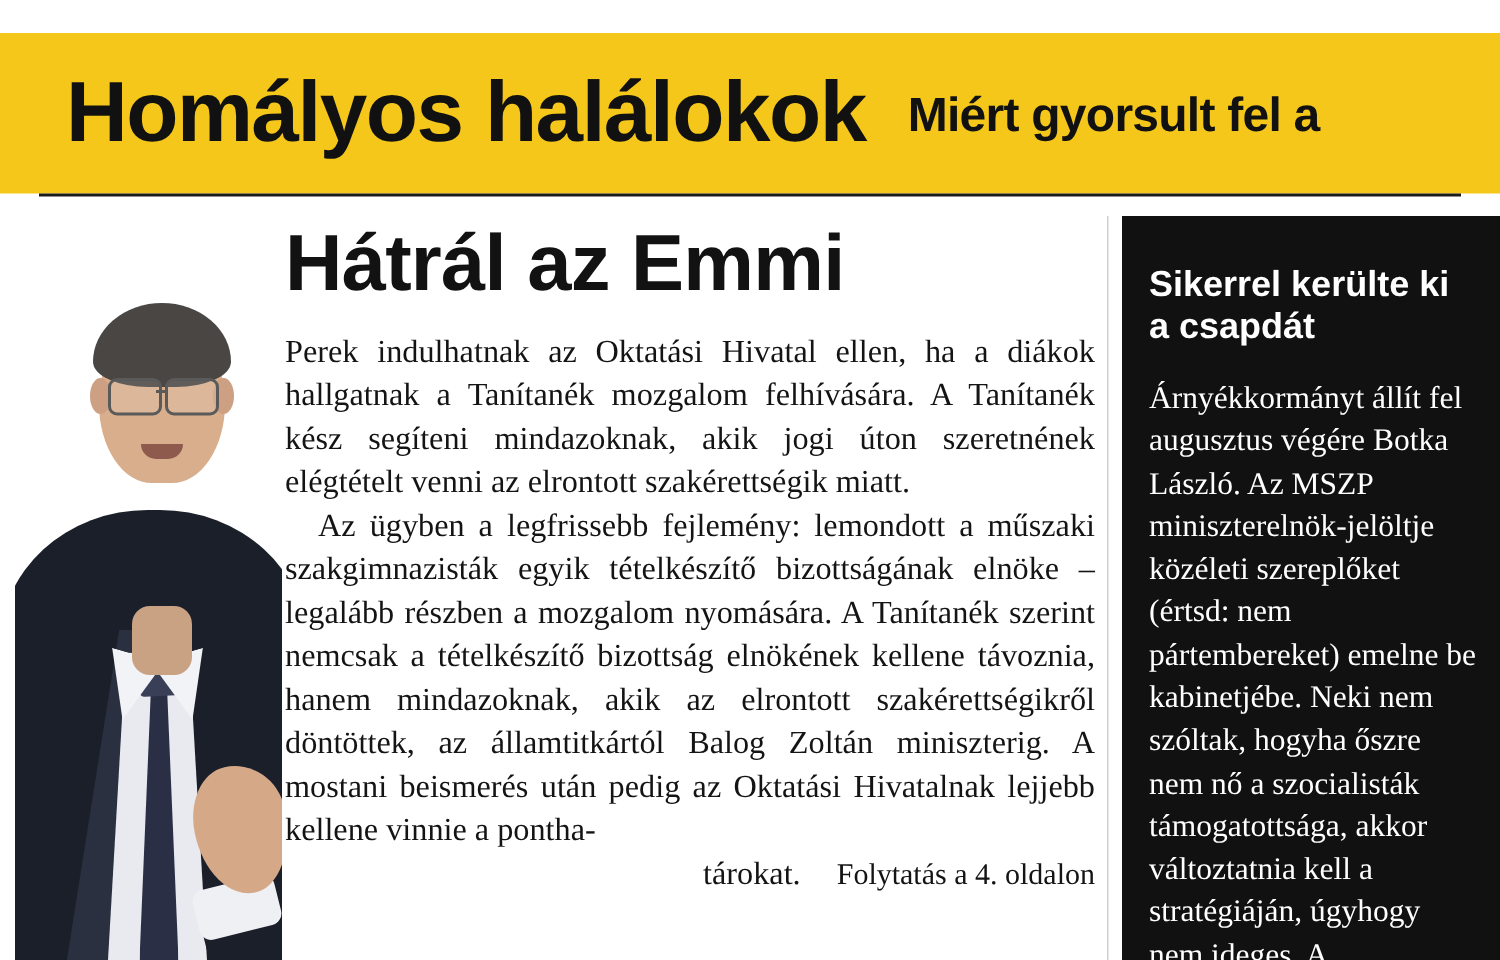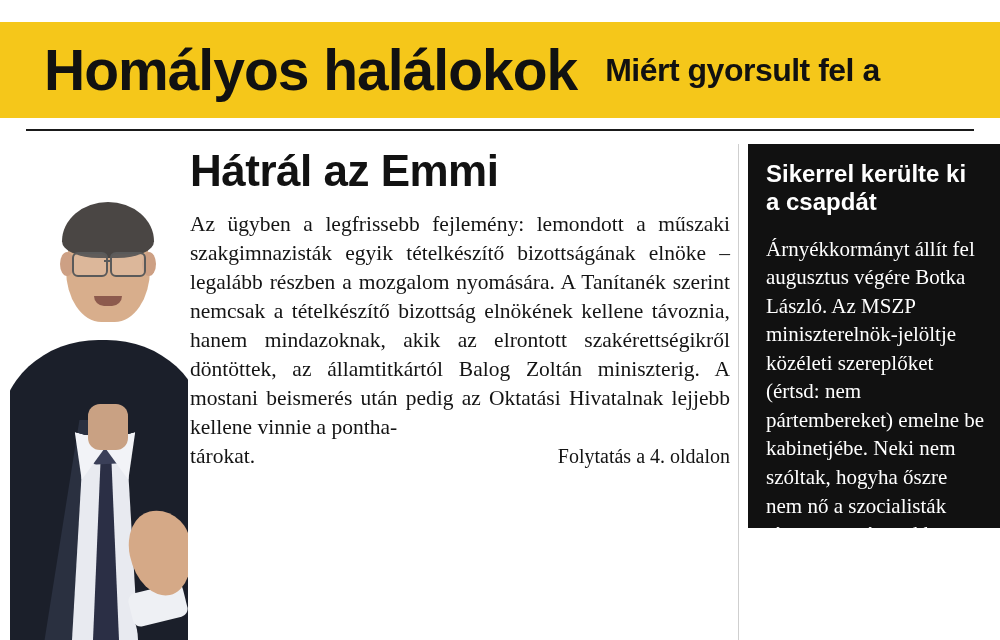--- a/index.html
+++ b/index.html
@@ -14,21 +14,21 @@
     overflow: hidden;
     font-family: "Liberation Serif", serif;
   }
 
   
   .banner {
     position: absolute;
     left: 0;
     top: 22px;
     width: 1000px;
-    height: 96px;
+    height: 107px;
     background: #f5c71a;
     display: flex;
     align-items: center;
     overflow: hidden;
   }
   .banner-main {
     font-family: "Liberation Sans", sans-serif;
     font-weight: bold;
     font-size: 57px;
     line-height: 1;
@@ -258,21 +258,21 @@
   
   .article {
     position: absolute;
     left: 190px;
     top: 148px;
     width: 540px;
   }
   .article-headline {
     font-family: "Liberation Sans", sans-serif;
     font-weight: bold;
-    font-size: 44px;
+    font-size: 53px;
     line-height: 1.05;
     color: #121212;
     margin: 0 0 16px 0;
     letter-spacing: -0.5px;
   }
   .article-body {
     font-family: "Liberation Serif", serif;
     font-size: 21.5px;
     line-height: 1.35;
     color: #141414;
@@ -281,43 +281,44 @@
   }
   .article-body p {
     margin: 0;
     text-indent: 0;
   }
   .article-body p + p {
     text-indent: 22px;
   }
   .lastline {
     display: flex;
-    justify-content: space-between;
+    justify-content: flex-end;
     align-items: baseline;
+    gap: 24px;
   }
   .lastline .frag {
     font-family: "Liberation Serif", serif;
     font-size: 21.5px;
     color: #141414;
   }
   .lastline .frag.italic {
     font-size: 20px;
   }
 
   
   .sidebar {
     position: absolute;
     left: 748px;
     top: 144px;
     width: 252px;
-    height: 384px;
+    height: 496px;
     background: #111111;
     color: #ffffff;
     box-sizing: border-box;
-    padding: 16px 14px 10px 18px;
+    padding: 32px 14px 10px 18px;
     overflow: hidden;
   }
   .sidebar-title {
     font-family: "Liberation Sans", sans-serif;
     font-weight: bold;
     font-size: 24px;
     line-height: 1.18;
     color: #ffffff;
     margin: 0 0 18px 0;
   }
@@ -369,20 +370,21 @@
     <div class="mouth"></div>
     <div class="sleeve"></div>
     <div class="cuff"></div>
     <div class="hand"></div>
   </div>
 </div>
 
 <div class="article">
   <h1 class="article-headline">Hátrál az Emmi</h1>
   <div class="article-body">
+    <p>Perek indulhatnak az Oktatási Hivatal ellen, ha a diákok hallgatnak a Tanítanék mozgalom felhívására. A Tanítanék kész segíteni mindazoknak, akik jogi úton szeretnének elégtételt venni az elrontott szakérettségik miatt.</p>
     <p>Az ügyben a legfrissebb fejlemény: lemondott a műszaki szakgimnazisták egyik tételkészítő bizottságának elnöke – legalább részben a mozgalom nyomására. A Tanítanék szerint nemcsak a tételkészítő bizottság elnökének kellene távoznia, hanem mindazoknak, akik az elrontott szakérettségikről döntöttek, az államtitkártól Balog Zoltán miniszterig. A mostani beismerés után pedig az Oktatási Hivatalnak lejjebb kellene vinnie a pontha-</p>
     <div class="lastline">
       <span class="frag">tárokat.</span>
       <span class="frag italic">Folytatás a 4. oldalon</span>
     </div>
   </div>
 </div>
 
 <div class="v-rule"></div>
 

